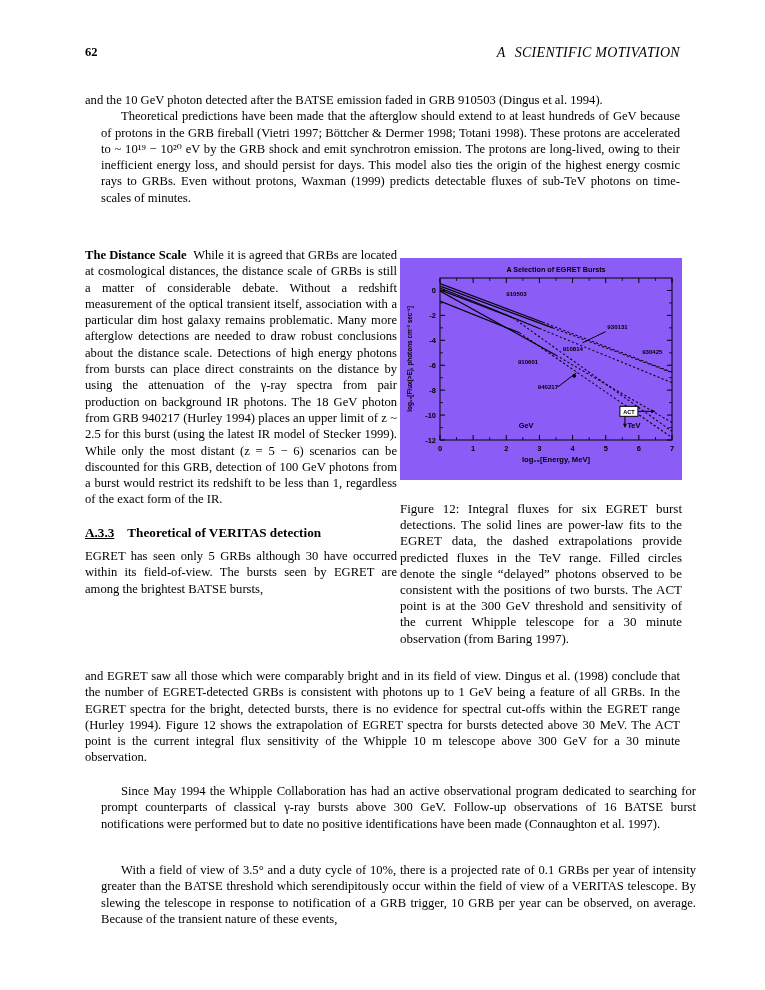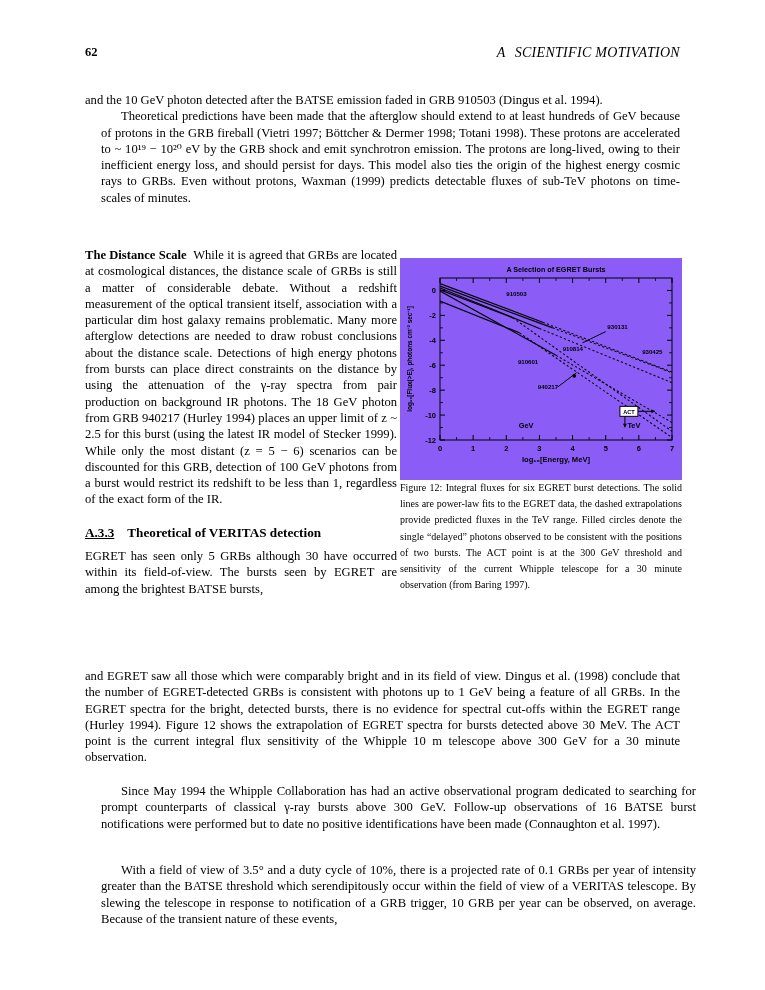--- a/index.html
+++ b/index.html
@@ -91,23 +91,23 @@
   }
   .figure-frame {
     width: 282px;
     height: 222px;
     position: relative;
     background: #8b5cf6;
   }
   #figure-caption {
     position: absolute;
     left: 400px;
-    top: 480px;
+    top: 501px;
     width: 282px;
-    font-size: 10px;
+    font-size: 13px;
     line-height: 16.2px;
     text-align: justify;
   }
 
   #para-mid {
     left: 85px;
     top: 668px;
     width: 595px;
   }
   #para-since {

